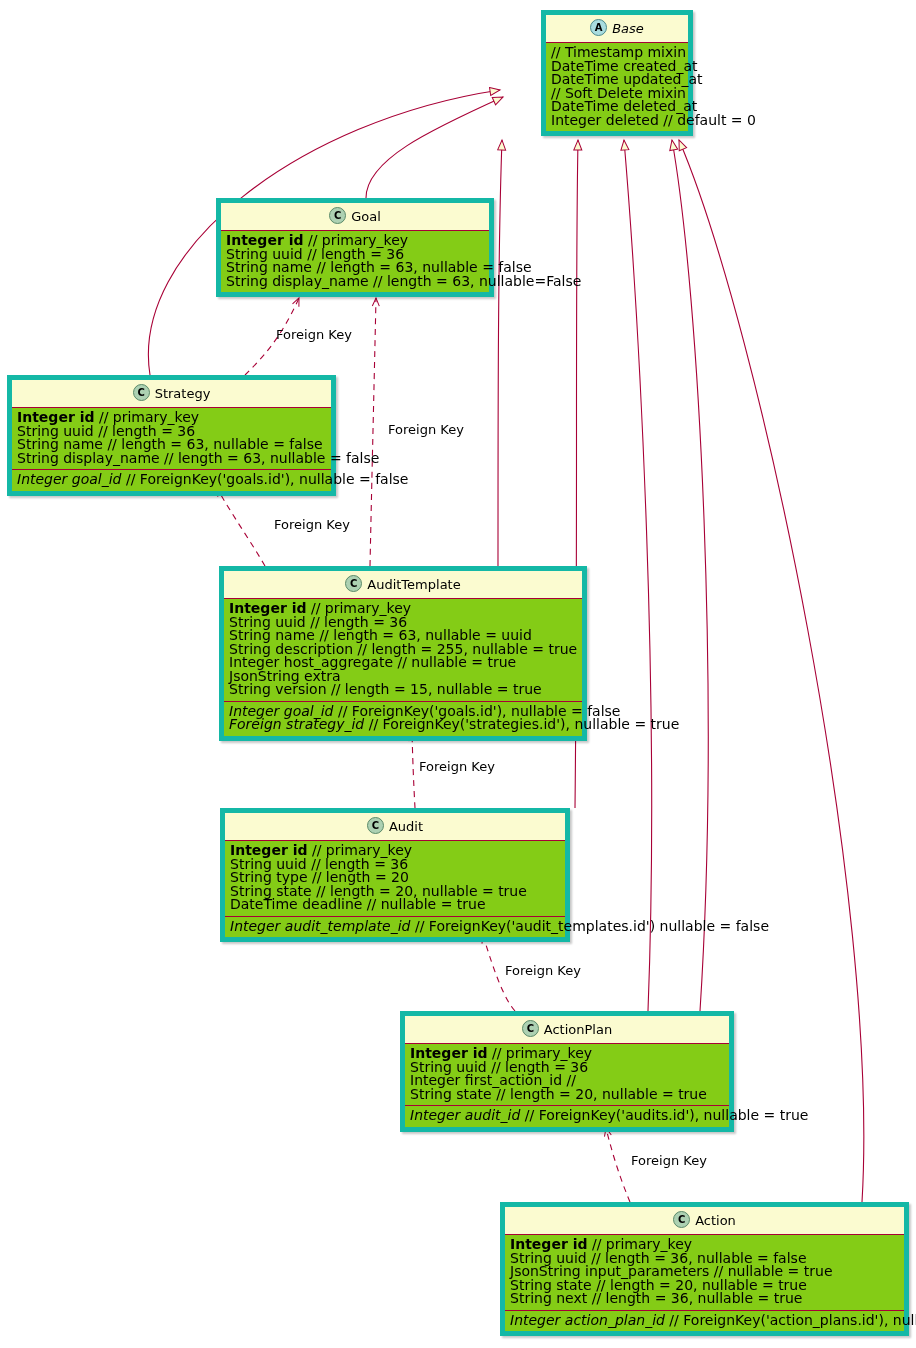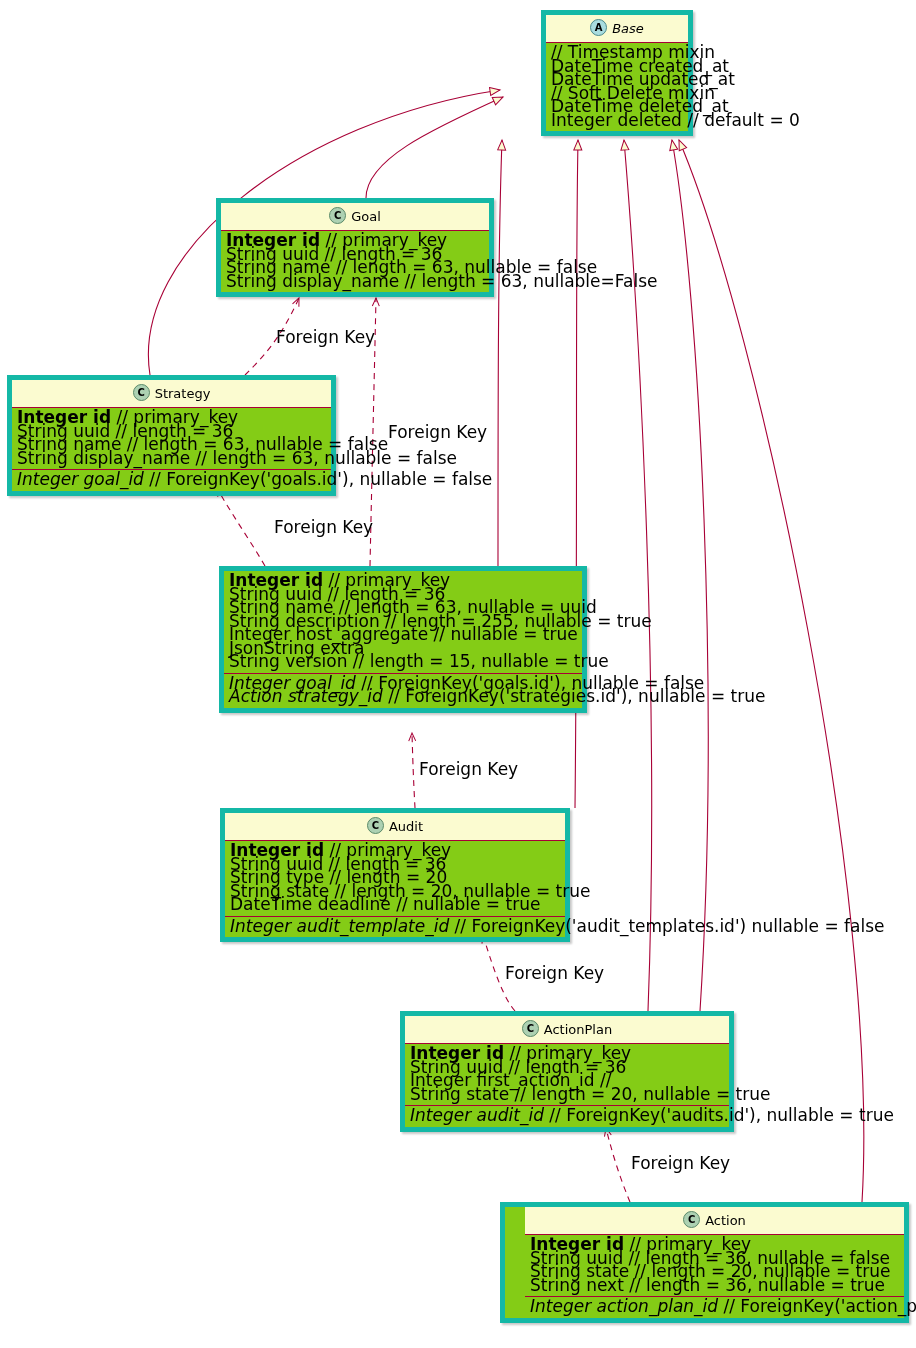--- a/index.html
+++ b/index.html
@@ -66,35 +66,35 @@
     color: #000000;
   }
   .uml-title {
     vertical-align: middle;
   }
   .uml-title.abstract {
     font-style: italic;
   }
   .uml-compartment {
     padding: 3px 5px 4px 5px;
-    font-size: 17px;
+    font-size: 14px;
     line-height: 13.5px;
     color: #000000;
   }
   .uml-compartment + .uml-compartment {
     border-top: 1px solid #a80036;
   }
   .attr {
     white-space: nowrap;
   }
   .attr b { font-weight: bold; }
   .attr i { font-style: italic; }
   .edge-label {
     position: absolute;
-    font-size: 17px;
+    font-size: 13px;
     color: #000000;
     white-space: nowrap;
   }
 </style>
 </head>
 <body>
 
 <div id="canvas">
 
   <svg class="edges" viewBox="0 0 916 1348">
@@ -169,32 +169,35 @@
       <div class="attr">String uuid // length = 36</div>
       <div class="attr">String name // length = 63, nullable = false</div>
       <div class="attr">String display_name // length = 63, nullable = false</div>
     </div>
     <div class="uml-compartment">
       <div class="attr"><i>Integer goal_id</i> // ForeignKey('goals.id'), nullable = false</div>
     </div>
   </div>
 
   <div class="uml-class" style="left:219px; top:566px; width:368px;">
+    <div class="uml-header">
+      <span class="stereo c">C</span><span class="uml-title">AuditTemplate</span>
+    </div>
     <div class="uml-compartment">
       <div class="attr"><b>Integer id</b> // primary_key</div>
       <div class="attr">String uuid // length = 36</div>
       <div class="attr">String name // length = 63, nullable = uuid</div>
       <div class="attr">String description // length = 255, nullable = true</div>
       <div class="attr">Integer host_aggregate // nullable = true</div>
       <div class="attr">JsonString extra</div>
       <div class="attr">String version // length = 15, nullable = true</div>
     </div>
     <div class="uml-compartment">
       <div class="attr"><i>Integer goal_id</i> // ForeignKey('goals.id'), nullable = false</div>
-      <div class="attr"><i>Action strategy_id</i> // ForeignKey('strategies.id'), nullable = true</div>
+      <div class="attr"><i>Foreign strategy_id</i> // ForeignKey('strategies.id'), nullable = true</div>
     </div>
   </div>
 
   <div class="uml-class" style="left:220px; top:808px; width:350px;">
     <div class="uml-header">
       <span class="stereo c">C</span><span class="uml-title">Audit</span>
     </div>
     <div class="uml-compartment">
       <div class="attr"><b>Integer id</b> // primary_key</div>
       <div class="attr">String uuid // length = 36</div>
@@ -215,27 +218,28 @@
       <div class="attr"><b>Integer id</b> // primary_key</div>
       <div class="attr">String uuid // length = 36</div>
       <div class="attr">Integer first_action_id //</div>
       <div class="attr">String state // length = 20, nullable = true</div>
     </div>
     <div class="uml-compartment">
       <div class="attr"><i>Integer audit_id</i> // ForeignKey('audits.id'), nullable = true</div>
     </div>
   </div>
 
-  <div class="uml-class" style="left:500px; top:1202px; width:409px;padding-left:20px;">
+  <div class="uml-class" style="left:500px; top:1202px; width:409px;">
     <div class="uml-header">
       <span class="stereo c">C</span><span class="uml-title">Action</span>
     </div>
     <div class="uml-compartment">
       <div class="attr"><b>Integer id</b> // primary_key</div>
       <div class="attr">String uuid // length = 36, nullable = false</div>
+      <div class="attr">JsonString input_parameters // nullable = true</div>
       <div class="attr">String state // length = 20, nullable = true</div>
       <div class="attr">String next // length = 36, nullable = true</div>
     </div>
     <div class="uml-compartment">
       <div class="attr"><i>Integer action_plan_id</i> // ForeignKey('action_plans.id'), nullable = false</div>
     </div>
   </div>
 
   <div class="edge-label" style="left:276px; top:327px;">Foreign Key</div>
   <div class="edge-label" style="left:388px; top:422px;">Foreign Key</div>

